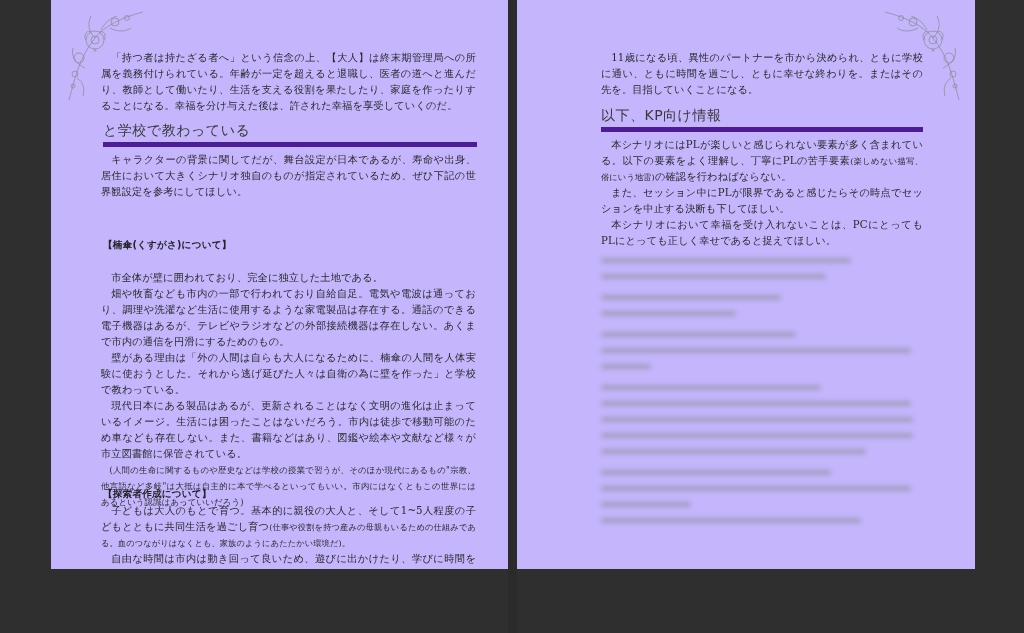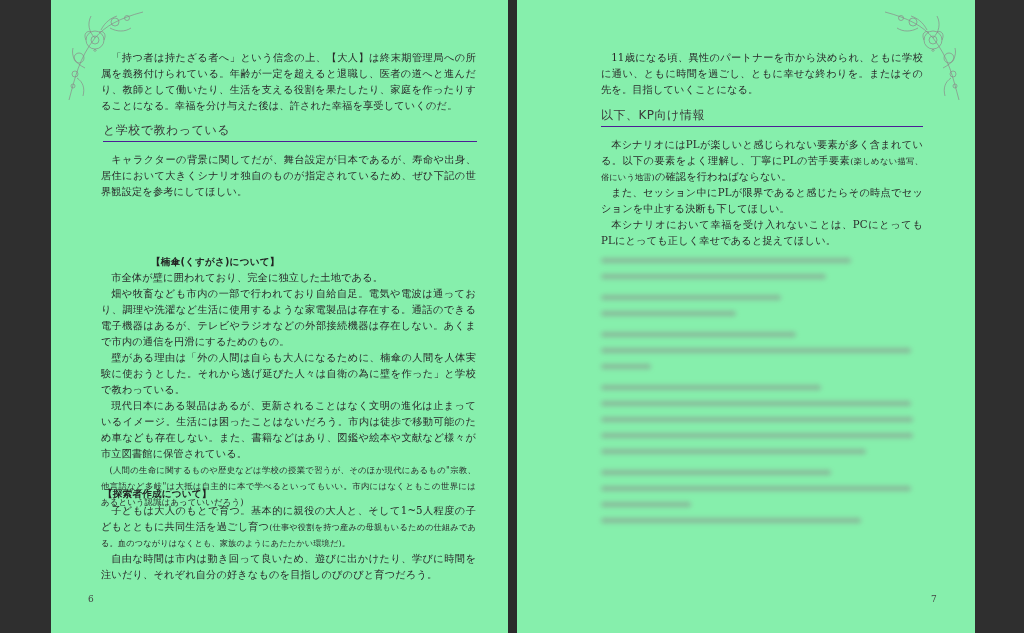--- a/index.html
+++ b/index.html
@@ -4,43 +4,43 @@
 <style>
   html, body { margin:0; padding:0; }
   body {
     width:1024px; height:633px; overflow:hidden;
     background:#2f2f2f;
     position:relative;
     font-family: "DejaVu Serif", "Liberation Serif", serif;
     color:#2a2a2a;
   }
   .page {
-    position:absolute; top:0; height:633px; background:#86efac;
+    position:absolute; top:0; height:569px; background:#c4b5fd;
     overflow:hidden;
   }
   #page-left { left:51px; width:457px; }
   #page-right { left:517px; width:458px; }
   .gutter { position:absolute; top:0; left:508px; width:9px; height:633px; background:#2b2b2b; }
 
   .floral { position:absolute; width:82px; height:95px; }
   #page-left .floral { left:14px; top:8px; }
   #page-right .floral { right:12px; top:8px; transform:scaleX(-1); }
 
   .block { position:absolute; }
   p.para {
     margin:0; font-size:10.2px; line-height:16px; letter-spacing:0.15px;
     text-indent:1em; text-align:justify;
   }
   p.note { font-size:8.4px; line-height:16px; }
   .small { font-size:8.2px; }
 
   h2.section {
     margin:0; font-family:"DejaVu Sans", "Liberation Sans", sans-serif;
-    font-weight:normal; font-size:12px; color:#3a3a3a;
-    padding-bottom:2px; border-bottom:1px solid #4c1d95;
+    font-weight:normal; font-size:14px; color:#3a3a3a;
+    padding-bottom:2px; border-bottom:5px solid #4c1d95;
     letter-spacing:0.5px;
   }
   h3.sub {
     margin:0; font-family:"DejaVu Sans", "Liberation Sans", sans-serif;
     font-weight:bold; font-size:9.6px; color:#222; letter-spacing:0.2px;
   }
   .pagenum {
     position:absolute; font-size:9px; color:#444;
   }
   .blur-line {
@@ -79,21 +79,21 @@
   </div>
 
   <div class="block" style="left:52px; top:122px; width:374px;">
     <h2 class="section">と学校で教わっている</h2>
   </div>
 
   <div class="block" style="left:50px; top:152px; width:375px;">
     <p class="para">キャラクターの背景に関してだが、舞台設定が日本であるが、寿命や出身、居住において大きくシナリオ独自のものが指定されているため、ぜひ下記の世界観設定を参考にしてほしい。</p>
   </div>
 
-  <div class="block" style="left:52px; top:256px; width:373px;margin-left:48px;">
+  <div class="block" style="left:52px; top:239px; width:373px;">
     <h3 class="sub">【楠傘(くすがさ)について】</h3>
   </div>
   <div class="block" style="left:50px; top:270px; width:375px;">
     <p class="para">市全体が壁に囲われており、完全に独立した土地である。</p>
     <p class="para">畑や牧畜なども市内の一部で行われており自給自足。電気や電波は通っており、調理や洗濯など生活に使用するような家電製品は存在する。通話のできる電子機器はあるが、テレビやラジオなどの外部接続機器は存在しない。あくまで市内の通信を円滑にするためのもの。</p>
     <p class="para">壁がある理由は「外の人間は自らも大人になるために、楠傘の人間を人体実験に使おうとした。それから逃げ延びた人々は自衛の為に壁を作った」と学校で教わっている。</p>
     <p class="para">現代日本にある製品はあるが、更新されることはなく文明の進化は止まっているイメージ。生活には困ったことはないだろう。市内は徒歩で移動可能のため車なども存在しない。また、書籍などはあり、図鑑や絵本や文献など様々が市立図書館に保管されている。</p>
     <p class="para note">(人間の生命に関するものや歴史などは学校の授業で習うが、そのほか現代にあるもの"宗教、他言語など多岐"は大抵は自主的に本で学べるといってもいい。市内にはなくともこの世界にはあるという認識はあっていいだろう)</p>
   </div>
 

